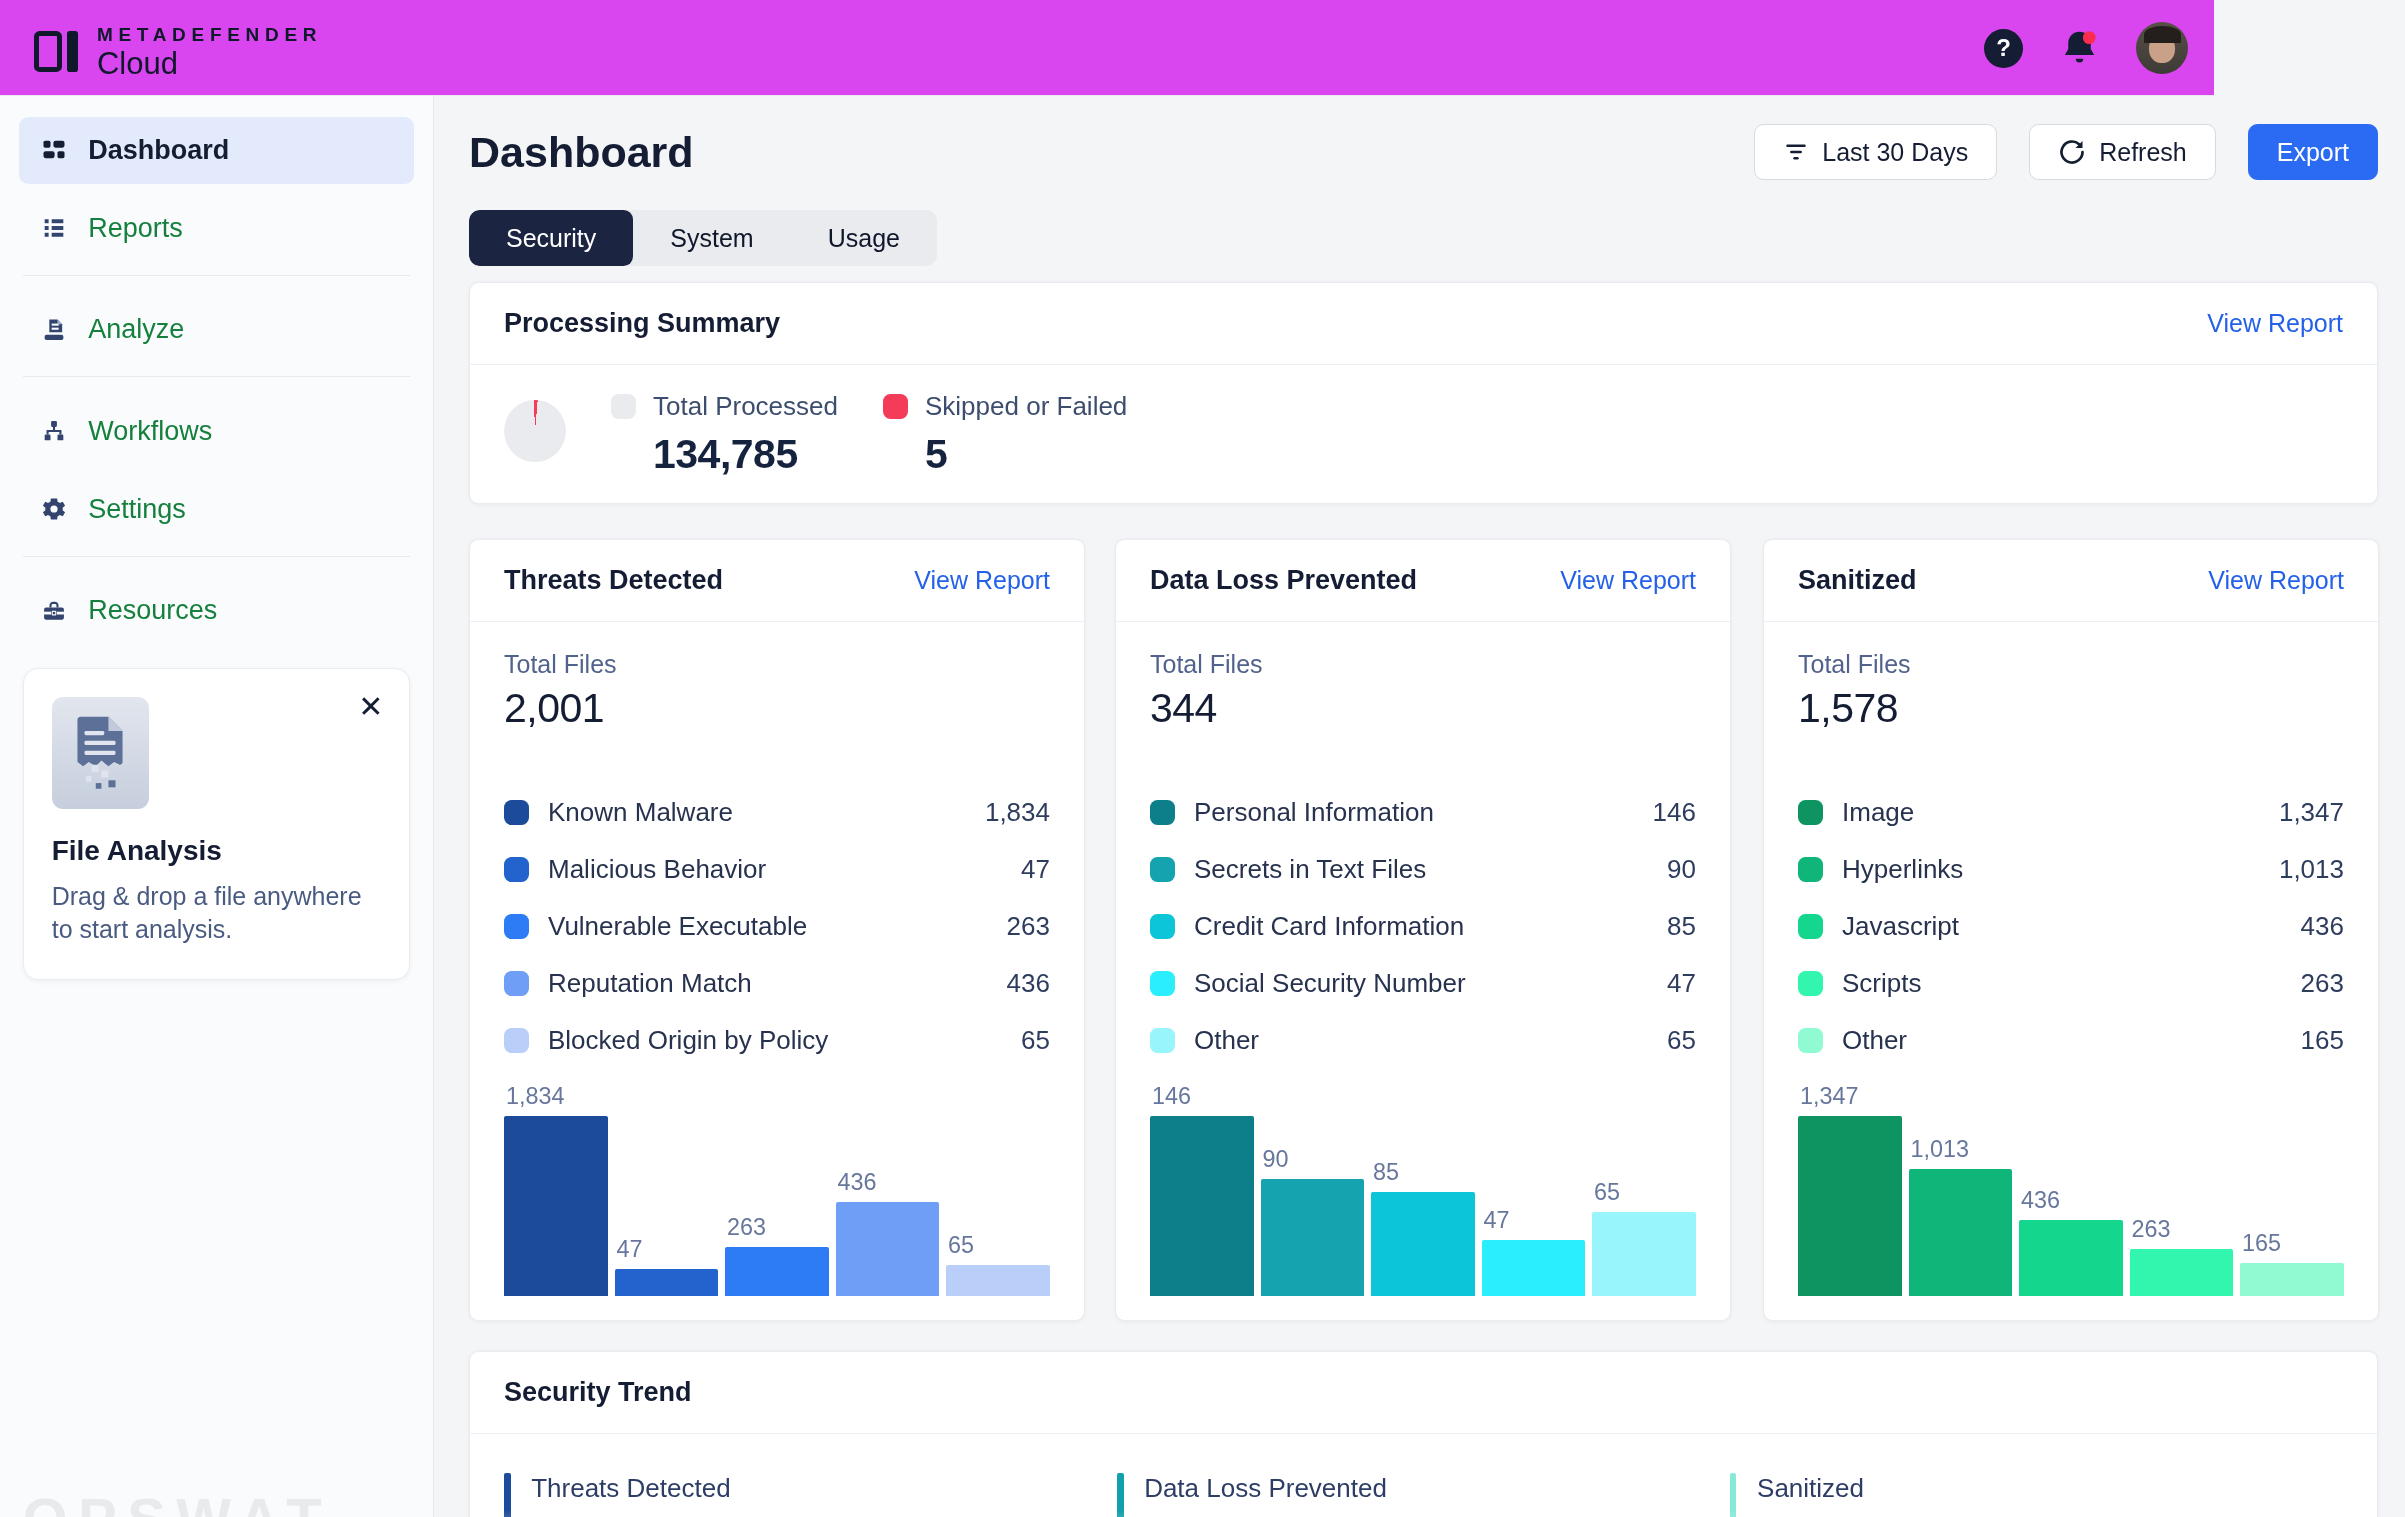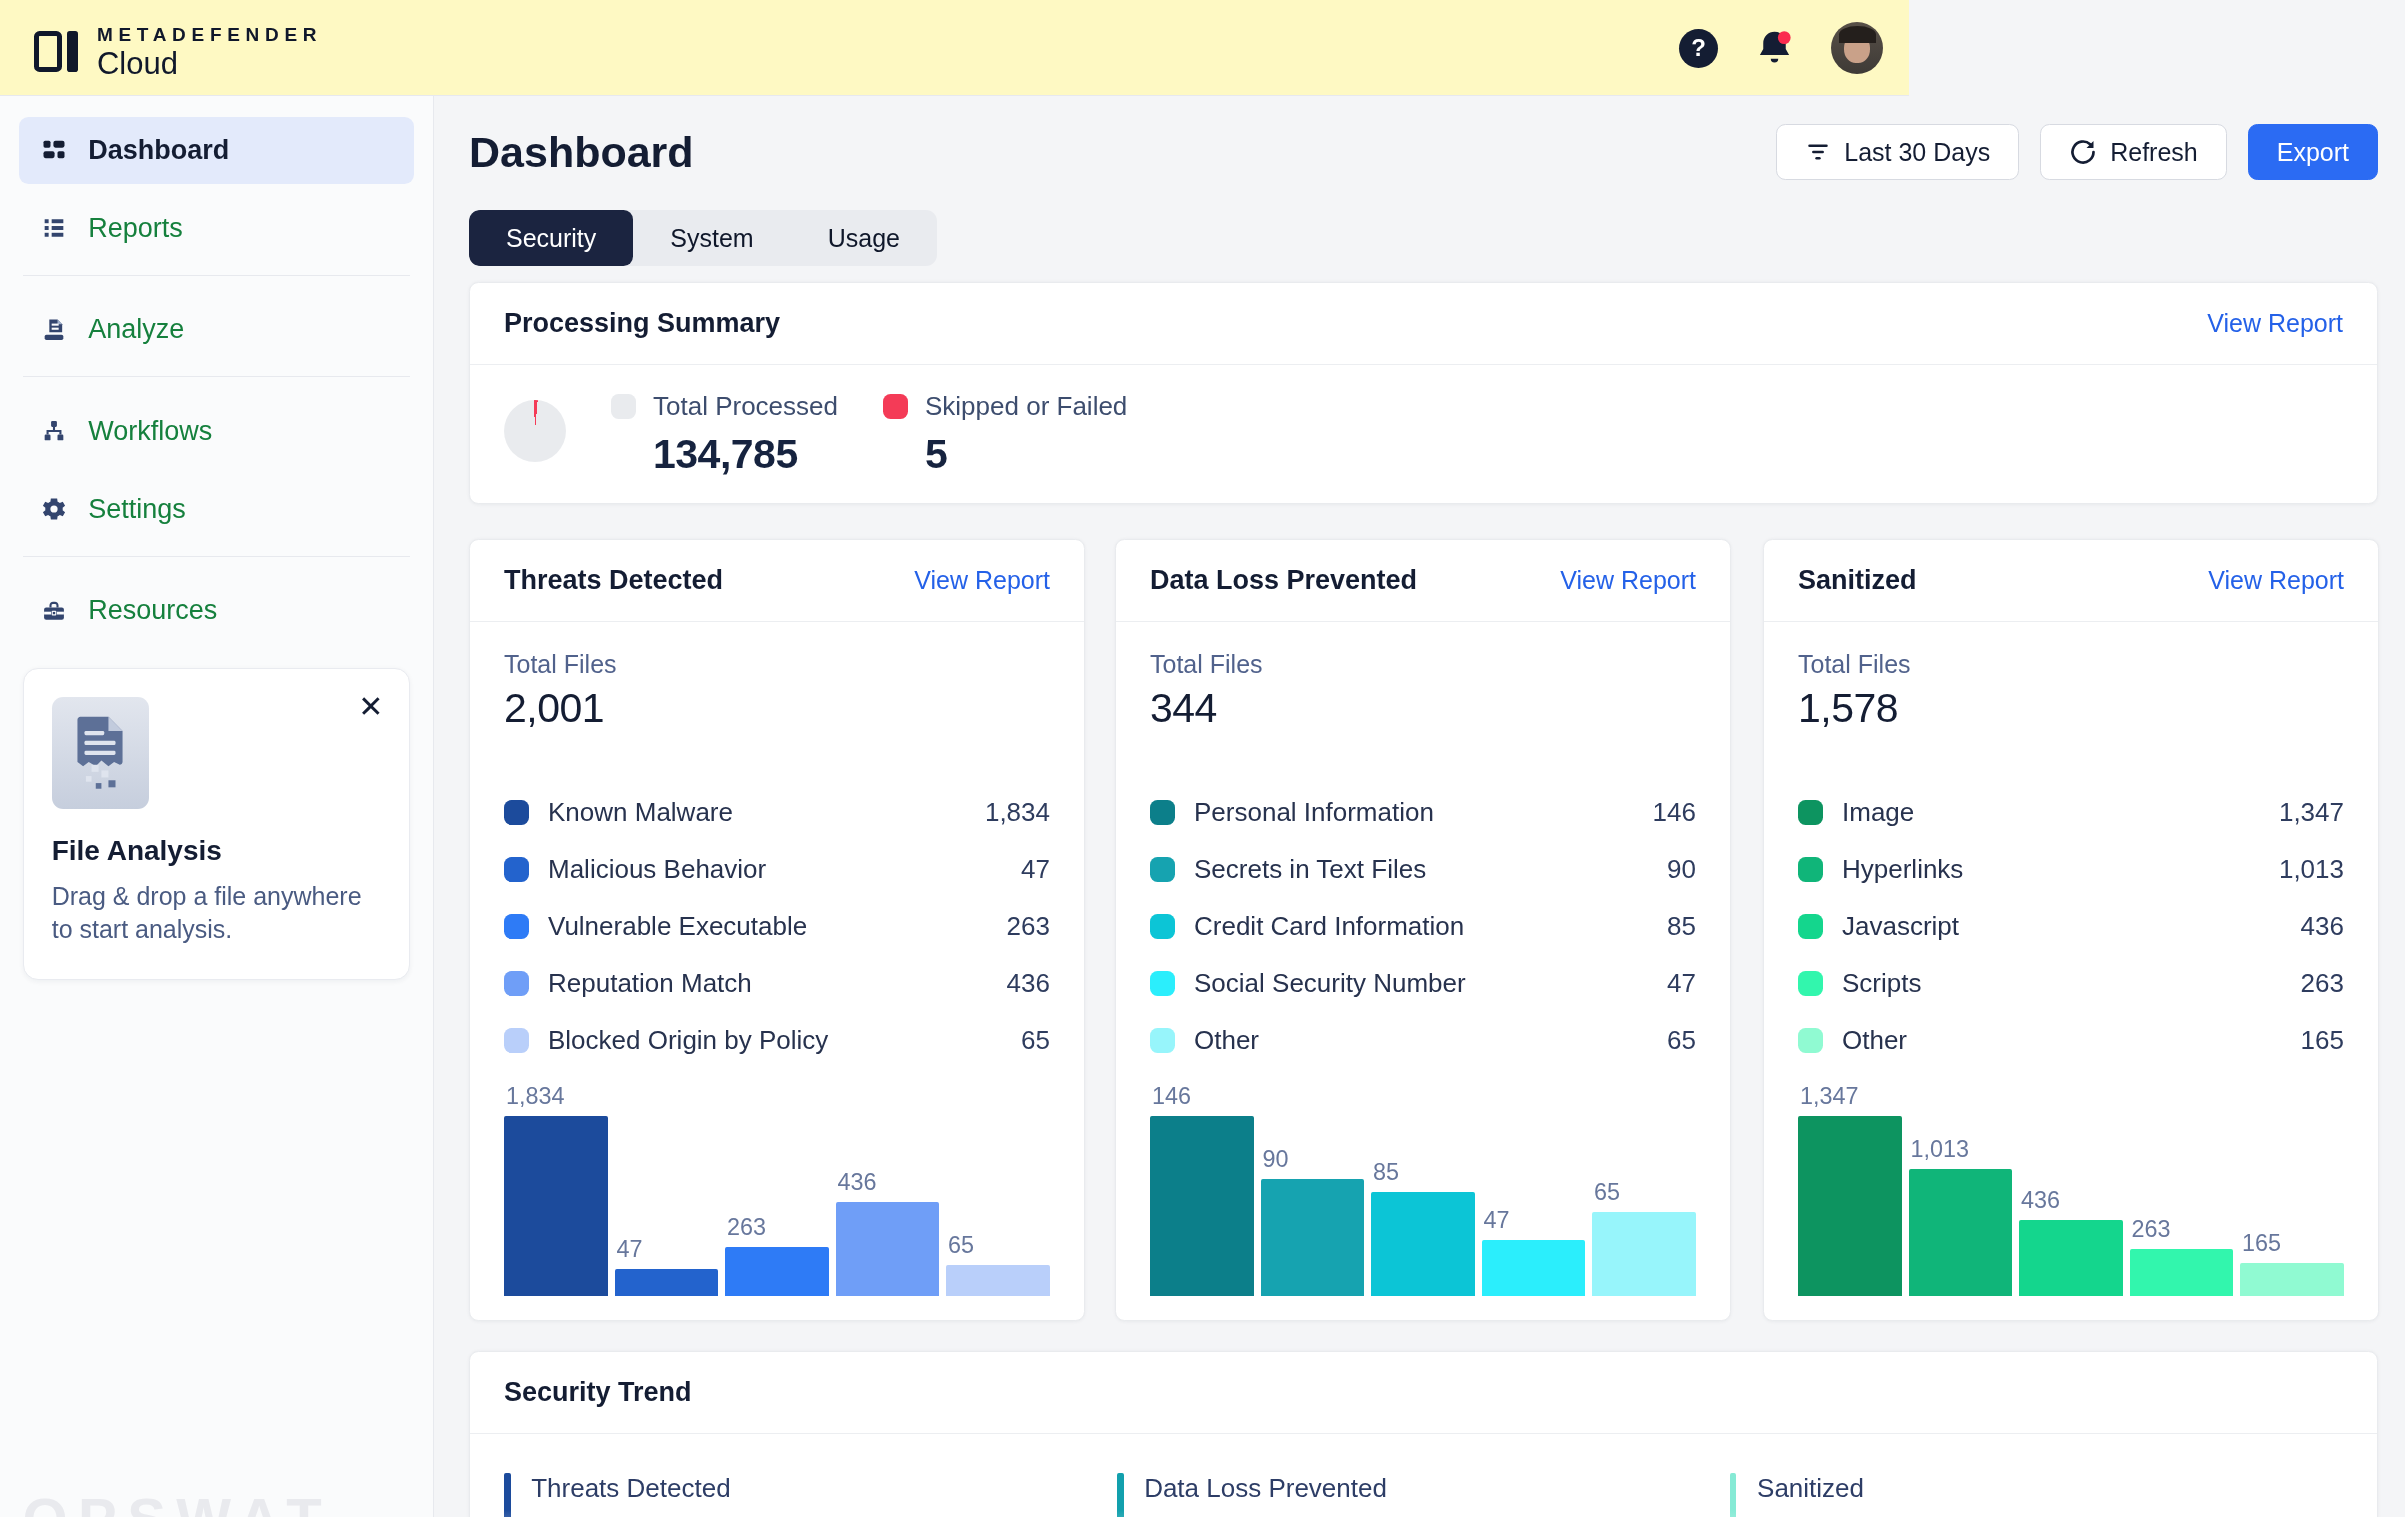--- a/index.html
+++ b/index.html
@@ -1,21 +1,21 @@
 <!DOCTYPE html>
 <html style="font-size:15px"><head>
 <meta charset="utf-8">
 <style>
   * { margin:0; padding:0; box-sizing:border-box; }
   html,body { width:2406px; height:1518px; overflow:hidden; background:#f4f5f7;
               font-family:"Liberation Sans", sans-serif; color:#1b2a4a; }
 
   
-  .topbar { position:absolute; left:0; top:0; width:1909px; height:96px;
-            background:#fef9c3; border-bottom:0.9px solid #e7e9ee; z-index:5; }
+  .topbar { position:absolute; left:0; top:0; width:2214px; height:96px;
+            background:#d946ef; border-bottom:0.9px solid #e7e9ee; z-index:5; }
   .logo { position:absolute; left:34px; top:24px; display:flex; align-items:center; gap:19px; }
   .logo-mark { display:flex; gap:4.7px; align-items:center; }
   .logo-box { width:28px; height:41px; border:5.6px solid #10182b; border-radius:5.6px; }
   .logo-bar { width:11.2px; height:41px; background:#10182b; border-radius:2.8px; }
   .brand-line1 { font-size:19px; font-weight:700; letter-spacing:.30em; color:#10182b; }
   .brand-line2 { font-size:31px; font-weight:500; color:#10182b; margin-top:1.9px; line-height:1; }
   .topbar-right { position:absolute; right:26px; top:0; height:96px; display:flex; align-items:center; gap:34px; }
   .help-btn { width:39px; height:39px; border-radius:50%; background:#141d33; color:#fff;
               display:flex; align-items:center; justify-content:center; font-size:24px; font-weight:700; cursor:pointer; }
   .bell-wrap { position:relative; width:45px; height:45px; cursor:pointer; }
@@ -42,21 +42,21 @@
                 display:flex; align-items:center; justify-content:center; margin-bottom:26px; }
   .promo-title { font-size:28px; font-weight:700; color:#141d33; margin-bottom:13px; }
   .promo-desc { font-size:25px; color:#4a5b82; line-height:1.3; }
   .watermark { position:absolute; left:22.5px; bottom:-34px; font-size:58px; font-weight:800;
                letter-spacing:.18em; color:#e9eaee; }
 
   
   .main { position:absolute; left:434px; top:96px; width:1972px; height:1422px; }
   .page-head { position:absolute; left:35px; top:28px; right:28px; display:flex; align-items:center; }
   .page-title { font-size:43px; font-weight:600; color:#141d33; }
-  .head-actions { margin-left:auto; display:flex; gap:21px; }
+  .head-actions { margin-left:auto; display:flex; gap:32px; }
   .btn { height:56px; display:flex; align-items:center; gap:13px; padding:0 28px; border-radius:9.4px;
          border:0.9px solid #d7dae1; background:#fff; font-size:25px; color:#141d33; cursor:pointer; }
   .btn-primary { background:#2b6bf3; border-color:#2b6bf3; color:#fff; font-weight:500; }
 
   .tabs { position:absolute; left:35px; top:114px; display:flex; background:#e9ebef; border-radius:11.2px; overflow:hidden; }
   .tab { height:56px; display:flex; align-items:center; padding:0 37px; font-size:25px; color:#0f172a; cursor:pointer; }
   .tab.active { background:#1b2440; color:#fff; border-radius:9.4px; font-weight:500; }
 
   .card { position:absolute; background:#fff; border:0.9px solid #e9ebee; border-radius:9.4px;
           box-shadow:0 0.9px 3.7px rgba(20,30,60,.05); }

